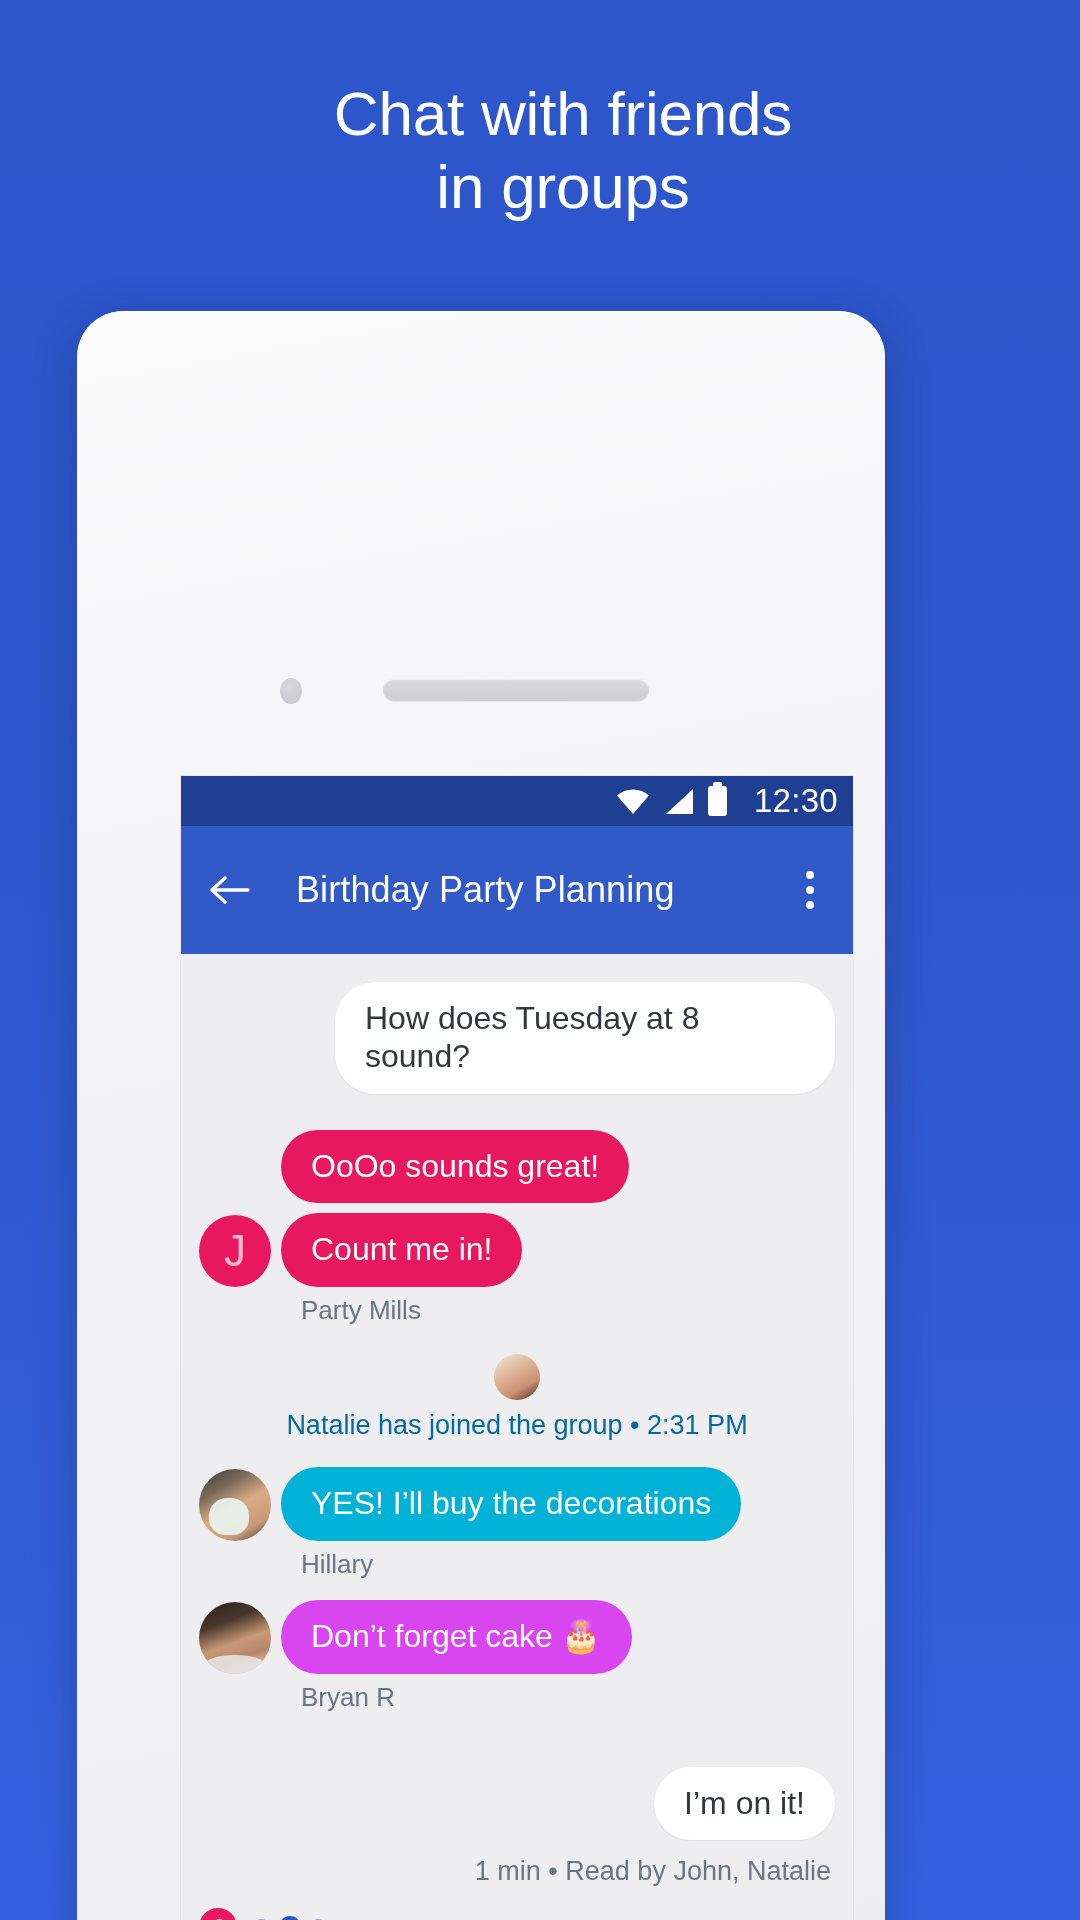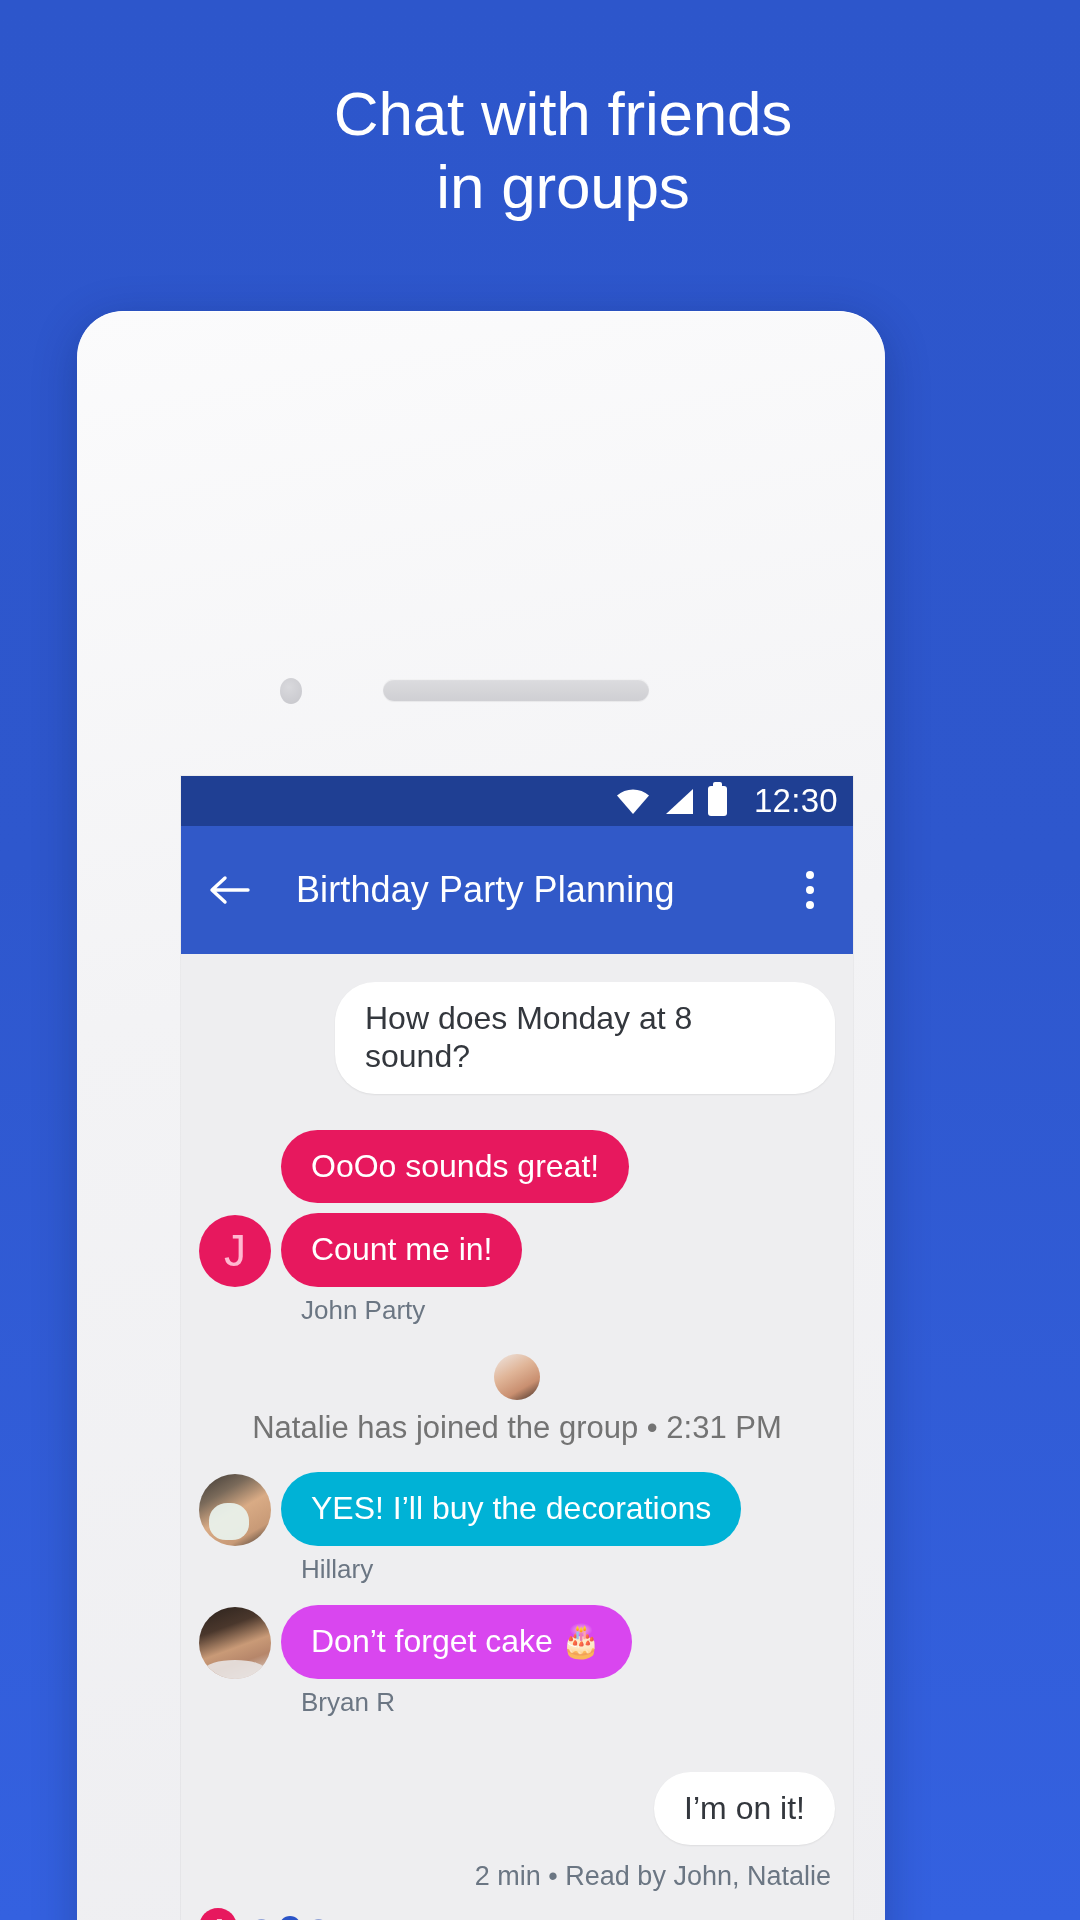--- a/index.html
+++ b/index.html
@@ -123,21 +123,21 @@
   }
 
   
   .joined{
     text-align:center;margin-top:28px;
   }
   .joined .ja{
     width:46px;height:46px;border-radius:50%;margin:0 auto 10px;overflow:hidden;
     position:relative;
   }
-  .joined-text{font-size:31px;color:#737373;}
+  .joined-text{font-size:27px;color:#0369a1;}
 
   
   .receipt{
     text-align:right;font-size:27px;color:#6b7683;padding-right:22px;margin-top:16px;
   }
 
   
   .typing{
     display:flex;align-items:center;gap:16px;padding:0 18px;position:absolute;
     left:0;bottom:18px;
@@ -204,33 +204,33 @@
       <div class="overflow">
         <i></i>
         <i></i>
         <i></i>
       </div>
     </div>
 
     <div class="convo">
 
       <div class="row right" style="margin-top:22px;">
-        <div class="bubble b-white">How does Monday at 8 sound?</div>
+        <div class="bubble b-white">How does Tuesday at 8 sound?</div>
       </div>
 
       <div class="row" style="margin-top:36px;">
         <div class="avatar spacer"></div>
         <div class="bubble b-pink">OoOo sounds great!</div>
       </div>
 
       <div class="row" style="margin-top:10px;">
         <div class="avatar initial">J</div>
         <div class="bubble b-pink">Count me in!</div>
       </div>
-      <div class="sender">John Party</div>
+      <div class="sender">Party Mills</div>
 
       <div class="joined">
         <div class="ja">
             <div class="face f-natalie"></div>
           </div>
         <div class="joined-text">Natalie has joined the group • 2:31 PM</div>
       </div>
 
       <div class="row" style="margin-top:26px;text-align:right;">
         <div class="avatar">
@@ -244,21 +244,21 @@
         <div class="avatar">
             <div class="face f-bryan"></div>
           </div>
         <div class="bubble b-green">Don’t forget cake 🎂</div>
       </div>
       <div class="sender">Bryan R</div>
 
       <div class="row right" style="margin-top:54px;">
         <div class="bubble b-white">I’m on it!</div>
       </div>
-      <div class="receipt">2 min • Read by John, Natalie</div>
+      <div class="receipt">1 min • Read by John, Natalie</div>
 
       <div class="typing">
         <div class="tav">J</div>
         <div class="dots">
           <i></i>
           <i></i>
           <i></i>
         </div>
       </div>
     </div>

